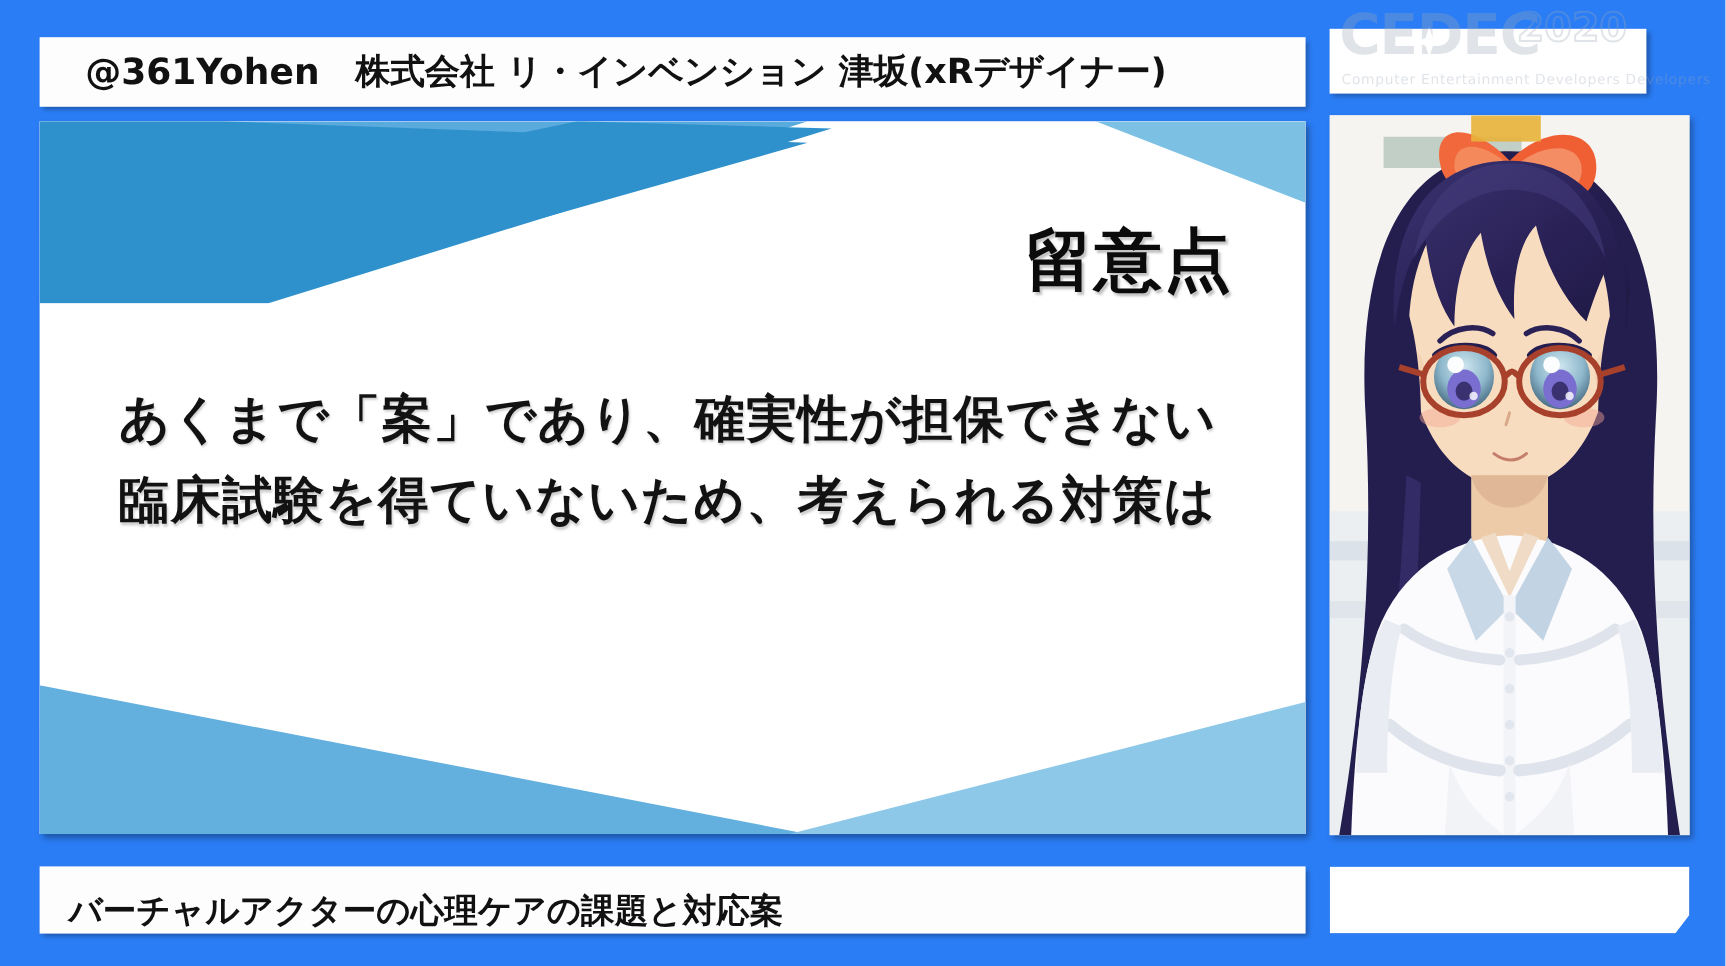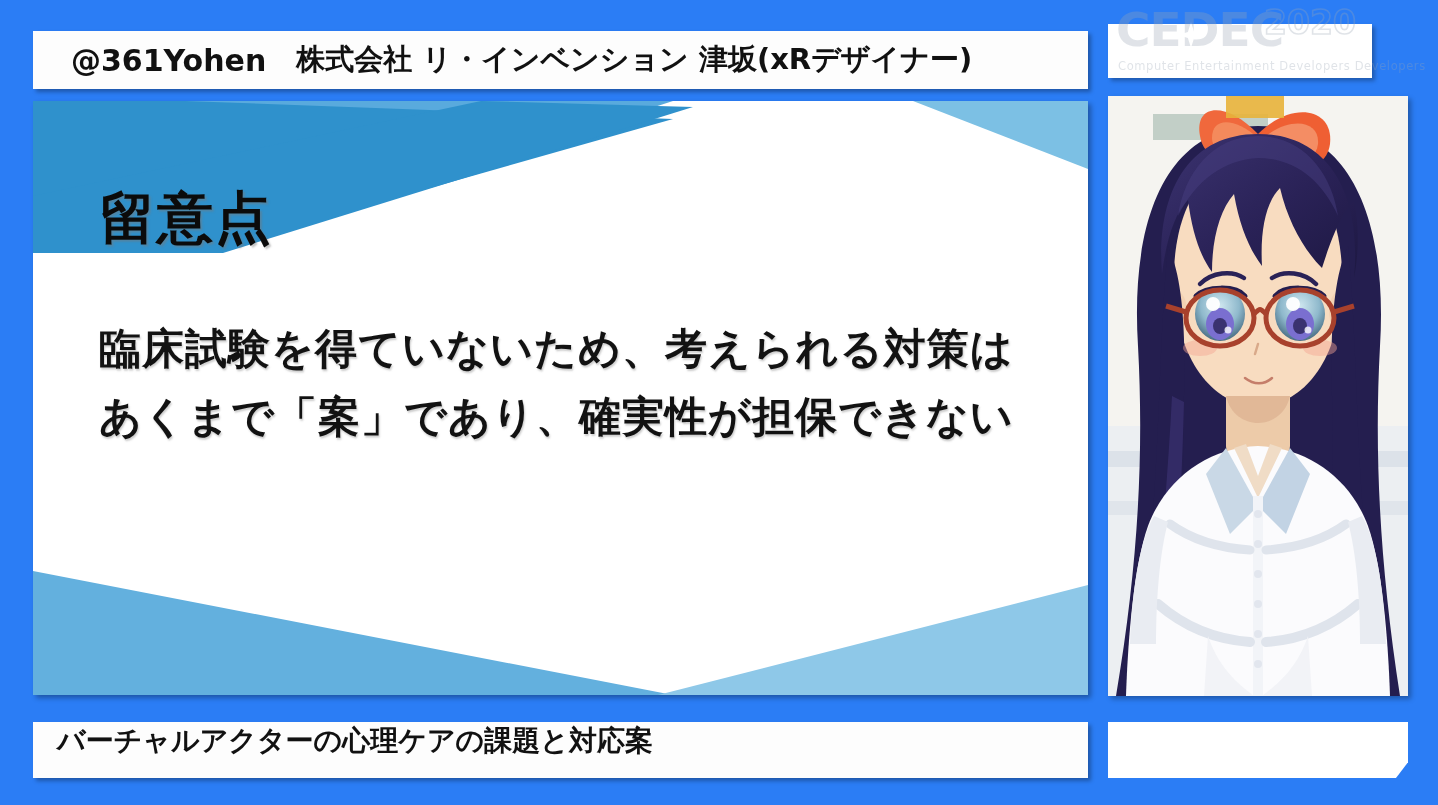--- a/index.html
+++ b/index.html
@@ -108,20 +108,21 @@
     padding: 86px 60px 0 66px;
   }
 
   #slide-title {
     font-size: 56px;
     font-weight: 700;
     color: #0b0b0b;
     line-height: 1.1;
     letter-spacing: 2px;
     text-shadow: 2px 2px 2px rgba(120,120,120,0.45);
+    text-align: right;
   }
 
   #slide-body {
     margin-top: 66px;
     font-size: 42px;
     font-weight: 700;
     color: #121212;
     line-height: 1.62;
     letter-spacing: 1px;
     text-shadow: 1px 2px 2px rgba(130,130,130,0.40);
@@ -131,21 +132,21 @@
   
   #caption-bar {
     position: absolute;
     left: 33px;
     top: 722px;
     width: 1055px;
     height: 56px;
     background: #fdfdfd;
     box-shadow: 3px 3px 4px rgba(0,0,0,0.30);
     display: flex;
-    align-items: flex-start;
+    align-items: flex-end;
     padding-left: 24px;
     overflow: hidden;
   }
   #caption-bar .txt {
     font-size: 28px;
     font-weight: 700;
     color: #111;
     white-space: nowrap;
   }
 
@@ -241,22 +242,22 @@
     <div class="deco" id="deco-tl-light"></div>
     <div class="deco" id="deco-tl-dark"></div>
     <div class="deco" id="deco-tl-dark2"></div>
     <div class="deco" id="deco-tr"></div>
     <div class="deco" id="deco-bl"></div>
     <div class="deco" id="deco-br"></div>
 
     <div id="slide-inner">
       <div id="slide-title">留意点</div>
       <div id="slide-body">
+        <div class="line">あくまで「案」であり、確実性が担保できない</div>
         <div class="line">臨床試験を得ていないため、考えられる対策は</div>
-        <div class="line">あくまで「案」であり、確実性が担保できない</div>
       </div>
     </div>
   </div>
 
   <div id="caption-bar">
     <span class="txt">バーチャルアクターの心理ケアの課題と対応案</span>
   </div>
 
   <div id="logo-panel">
     <div id="logo-art">

